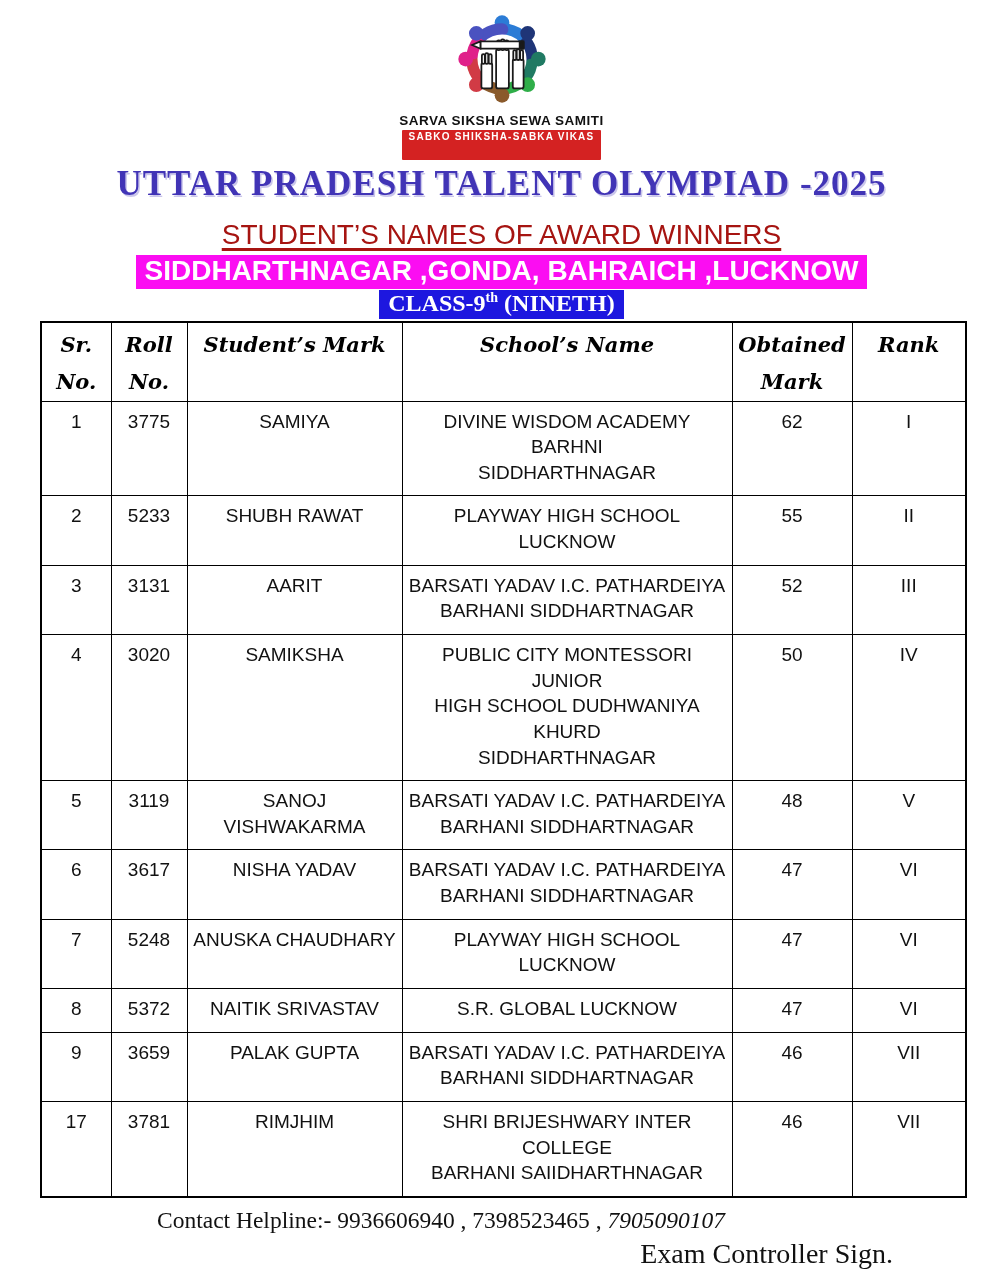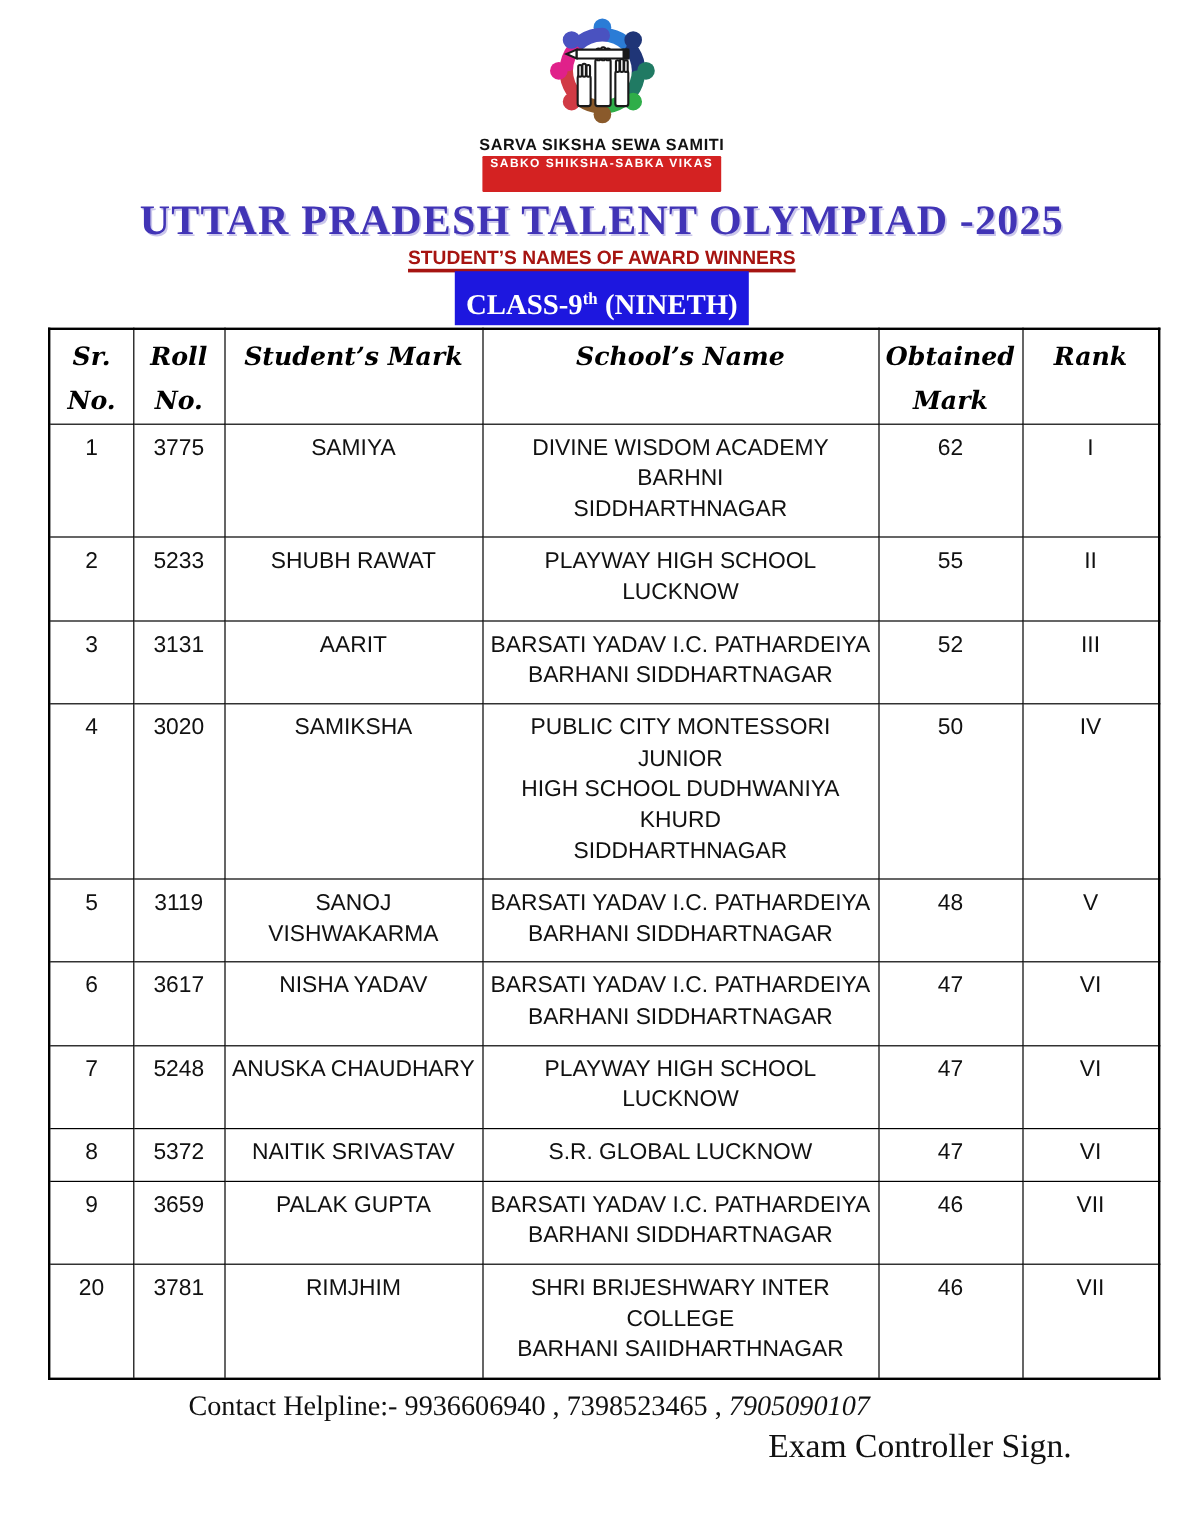--- a/index.html
+++ b/index.html
@@ -29,35 +29,35 @@
     font-size: 35px; letter-spacing: 1px; color: #4134b6;
     text-shadow: 1.5px 1.5px 0 rgba(65,52,182,.28);
     white-space: nowrap;
   }
   .organizer-banner {
     margin-top: 3px; background: #18891b; color: #fff;
     font-family: "Liberation Serif", serif; font-weight: bold;
     font-size: 26px; padding: 0 10px 3px; white-space: nowrap;
   }
   .subtitle {
-    margin-top: 3px; color: #a61411;
-    font-family: "Liberation Sans", sans-serif; font-weight: bold;
-    font-size: 16px;
+    margin-top: 15px; color: #a61411;
+    font-family: "Liberation Sans", sans-serif; font-weight: normal;
+    font-size: 28px;
     text-decoration: underline; text-decoration-thickness: 2.5px; text-underline-offset: 4px;
     white-space: nowrap;
   }
   .districts-banner {
     margin-top: 4px; background: #fb0df2; color: #fff;
     font-family: "Liberation Sans", sans-serif; font-weight: bold;
     font-size: 28px; padding: 0 9px 2px; white-space: nowrap;
   }
   .class-banner {
     margin-top: 1px; background: #1d17df; color: #fff;
     font-family: "Liberation Serif", serif; font-weight: bold;
-    font-size: 24px; padding: 16px 9px 2px; white-space: nowrap;
+    font-size: 24px; padding: 0 9px 2px; white-space: nowrap;
   }
   .class-banner sup { font-size: 14px; }
 
   
   table.results {
     margin: 2px 0 0 40px; width: 925px;
     border-collapse: collapse; table-layout: fixed;
     border: 2px solid #000;
   }
   table.results th, table.results td {
@@ -158,20 +158,21 @@
           <rect x="78" y="40" width="4" height="7.5" fill="#1a1a1a"></rect>
         </g>
       </g>
     </svg>
     <div class="logo-name">SARVA SIKSHA SEWA SAMITI</div>
     <div class="logo-ribbon">SABKO SHIKSHA-SABKA VIKAS</div>
   </div>
 
   <div class="main-title">UTTAR PRADESH TALENT OLYMPIAD -2025</div>
   <div class="subtitle">STUDENT’S NAMES OF AWARD WINNERS</div>
+  <div class="districts-banner">SIDDHARTHNAGAR ,GONDA, BAHRAICH ,LUCKNOW</div>
   <div class="class-banner"><span>CLASS-9</span><sup>th</sup><span> (NINETH)</span></div>
 </div>
 
 <table class="results">
   <colgroup>
     <col class="w-sr">
       <col class="w-roll">
       <col class="w-name">
     <col class="w-school">
       <col class="w-mark">
@@ -273,21 +274,21 @@
     <td class="c-sr">9</td>
     <td class="c-roll">3659</td>
     <td class="c-name">PALAK GUPTA</td>
     <td class="c-school">BARSATI YADAV I.C. PATHARDEIYA
 BARHANI SIDDHARTNAGAR</td>
     <td class="c-mark">46</td>
     <td class="c-rank">VII</td>
   </tr>
 
   <tr>
-    <td class="c-sr">20</td>
+    <td class="c-sr">17</td>
     <td class="c-roll">3781</td>
     <td class="c-name">RIMJHIM</td>
     <td class="c-school">SHRI BRIJESHWARY INTER COLLEGE
 BARHANI SAIIDHARTHNAGAR</td>
     <td class="c-mark">46</td>
     <td class="c-rank">VII</td>
   </tr>
 </tbody>
 </table>
 

